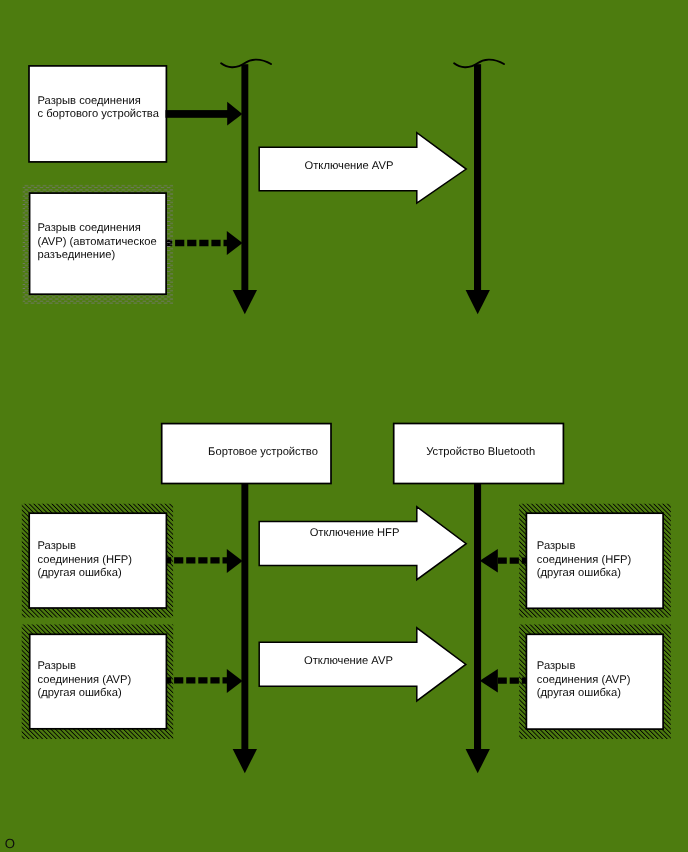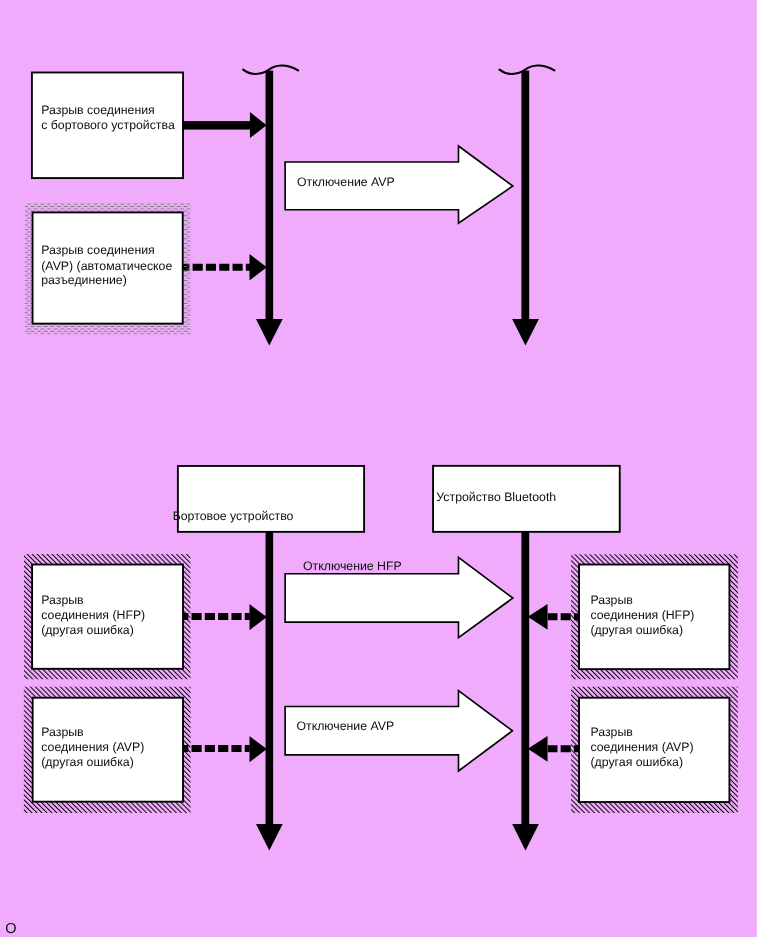--- a/index.html
+++ b/index.html
@@ -1,23 +1,23 @@
 <!DOCTYPE html>
 <html><head>
 <meta charset="utf-8">
 <style>
   html,body{margin:0;padding:0;background:#ffffff;}
   body{width:688px;height:852px;position:relative;overflow:hidden;
        font-family:"Liberation Sans",sans-serif;color:#000;
        -webkit-font-smoothing:antialiased;text-rendering:geometricPrecision;}
-  #stage{position:absolute;left:0;top:0;width:688px;height:852px;background:#f0abfc;}
+  #stage{position:absolute;left:0;top:0;width:688px;height:852px;background:#4d7c0f;}
   svg.layer{position:absolute;left:0;top:0;width:688px;height:852px;overflow:visible;}
   .txt{position:absolute;font-size:11.2px;line-height:13.4px;color:#0d0d0d;
        white-space:pre;letter-spacing:0px;}
-  .txt.ctr{text-align:left;}
+  .txt.ctr{text-align:center;}
 </style>
 </head>
 <body>
 
 <div id="stage">
   <svg class="layer" viewBox="0 0 688 852">
     <defs>
       <pattern id="hatch45" patternUnits="userSpaceOnUse" width="3.2" height="3.2" patternTransform="rotate(-45 0 0)">
         <rect width="3.2" height="3.2" fill="none"></rect>
         <rect x="0" y="0" width="0.88" height="3.2" fill="#000000"></rect>
@@ -115,33 +115,33 @@
     <path d="M 259.2 642.3 L 416.8 642.3 L 416.8 627.8 L 465.8 664.4 L 416.8 700.9 L 416.8 686.3 L 259.2 686.3 Z" fill="#fff" stroke="#000" stroke-width="1.5"></path>
   </svg>
 
   <div class="txt" style="left:37.5px;top:95px;">Разрыв соединения
 с бортового устройства</div>
   <div class="txt" style="left:37.5px;top:222.3px;">Разрыв соединения
 (AVP) (автоматическое
 разъединение)</div>
   <div class="txt ctr" style="left:270px;top:159.5px;width:158px;">Отключение AVP</div>
 
-  <div class="txt ctr" style="left:157px;top:445.7px;width:168px;margin-top:18px;">Бортовое устройство</div>
+  <div class="txt ctr" style="left:179px;top:445.7px;width:168px;">Бортовое устройство</div>
   <div class="txt ctr" style="left:396.7px;top:446px;width:168px;">Устройство Bluetooth</div>
 
   <div class="txt" style="left:37.5px;top:540.2px;">Разрыв
 соединения (HFP)
 (другая ошибка)</div>
   <div class="txt" style="left:37.5px;top:660.2px;">Разрыв
 соединения (AVP)
 (другая ошибка)</div>
   <div class="txt" style="left:536.8px;top:540.4px;">Разрыв
 соединения (HFP)
 (другая ошибка)</div>
   <div class="txt" style="left:536.8px;top:660.4px;">Разрыв
 соединения (AVP)
 (другая ошибка)</div>
 
-  <div class="txt ctr" style="left:275.5px;top:509px;width:158px;">Отключение HFP</div>
+  <div class="txt ctr" style="left:275.5px;top:527px;width:158px;">Отключение HFP</div>
   <div class="txt ctr" style="left:269.5px;top:655.2px;width:158px;">Отключение AVP</div>
 
   <div class="txt" style="left:4.7px;top:836.6px;font-size:13.2px;">O</div>
 </div>
 
 </body></html>

